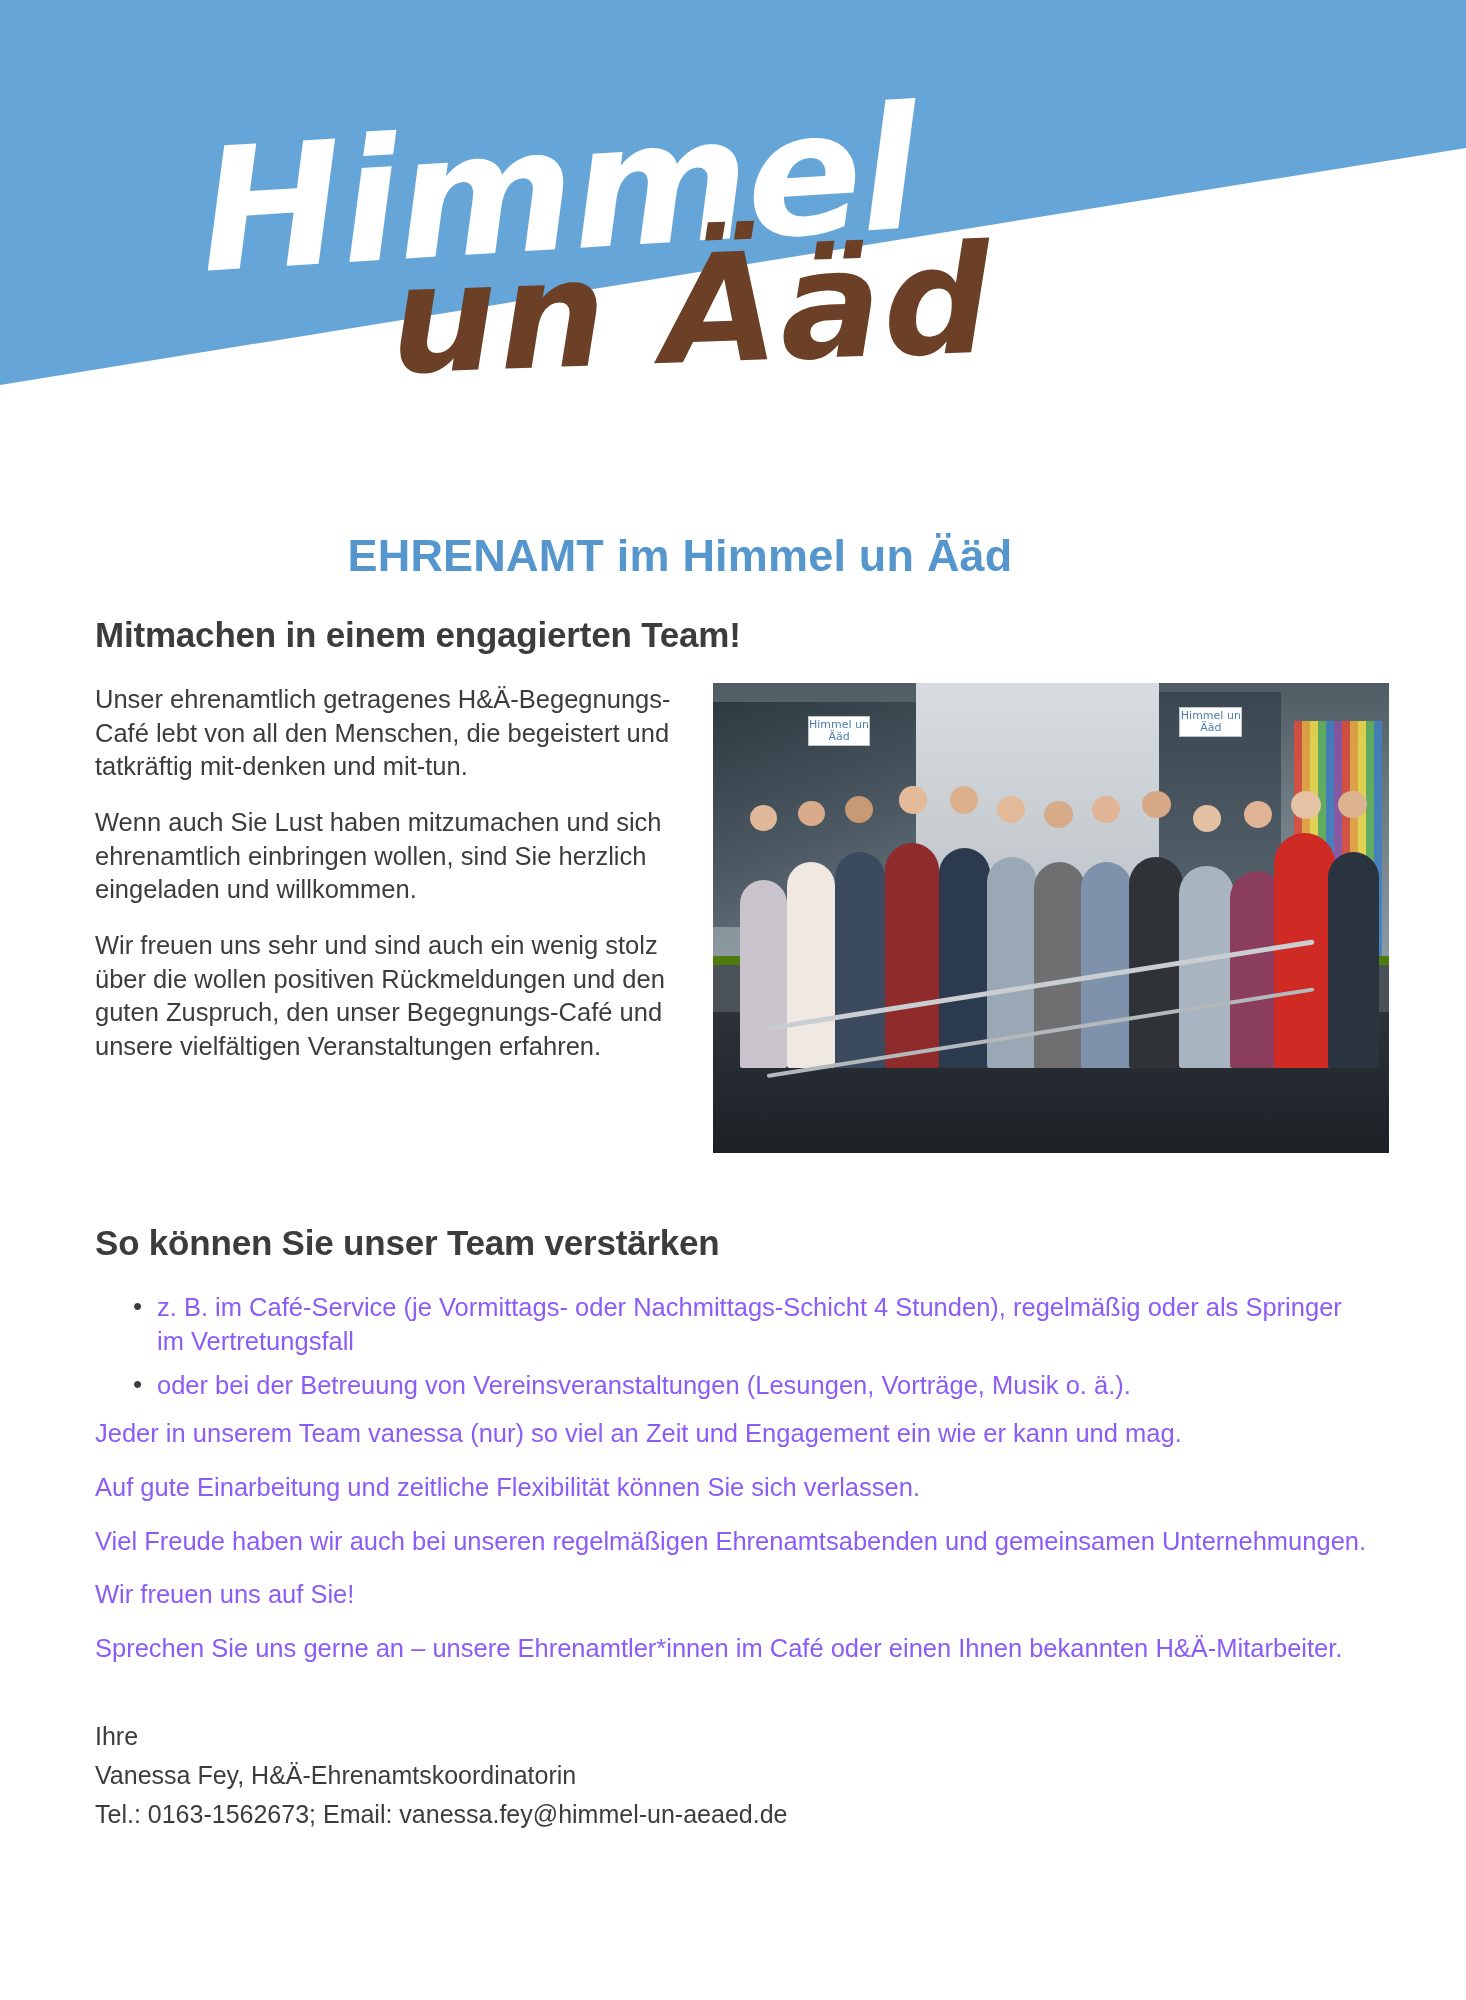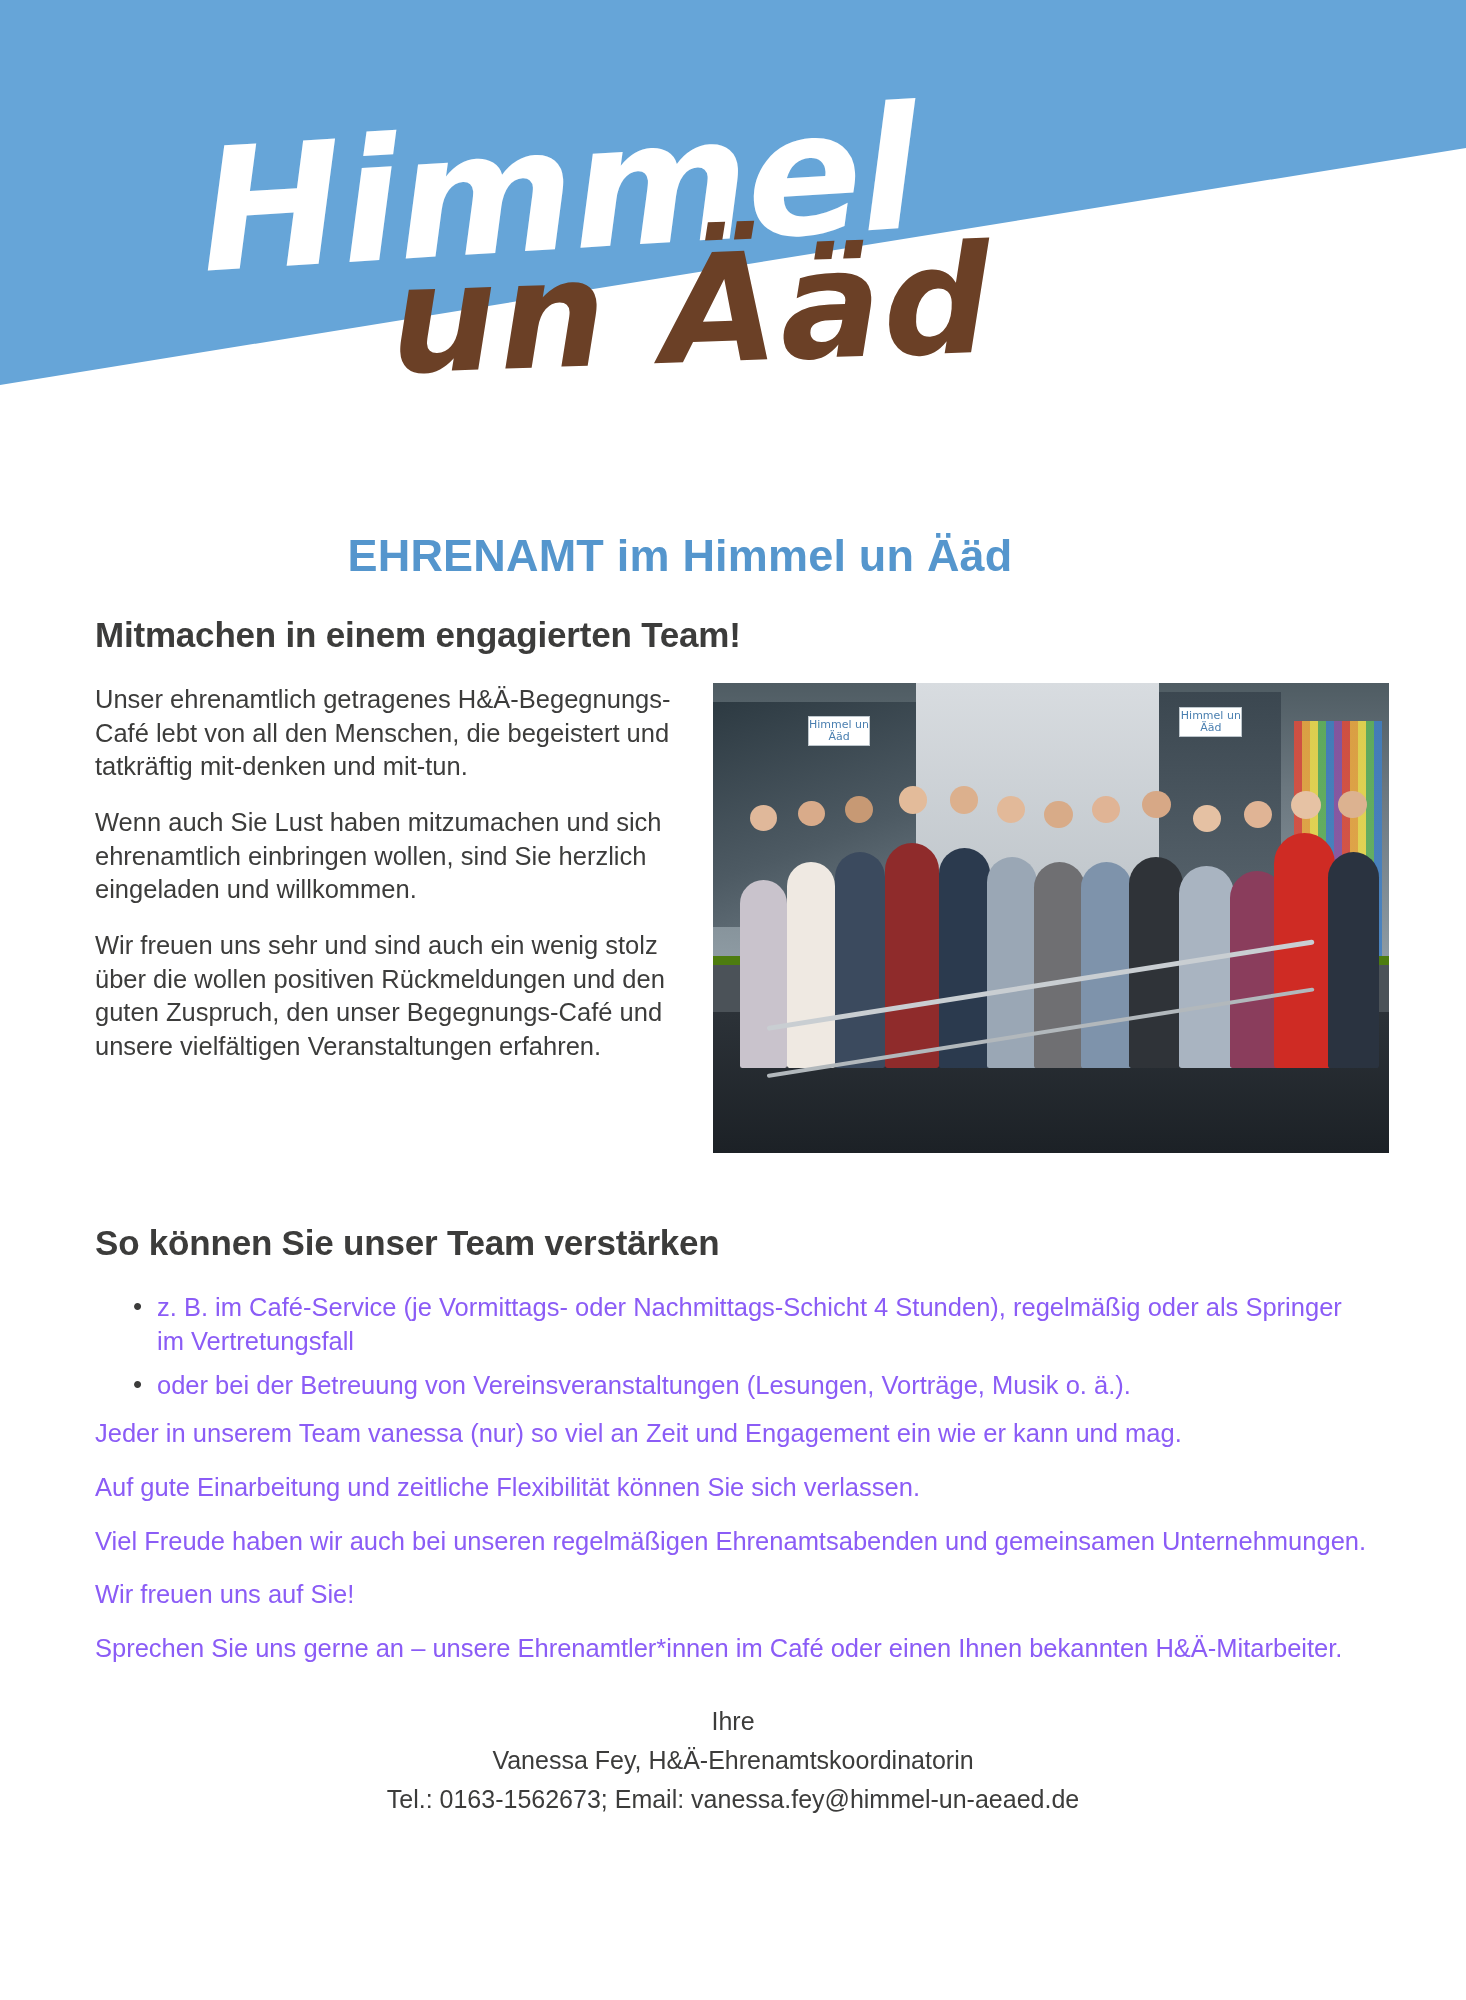--- a/index.html
+++ b/index.html
@@ -216,22 +216,21 @@
     color: #3c3c3b;
   }
   .body-block p {
     margin: 0 0 20px 0;
   }
 
   .closing {
     font-size: 25px;
     line-height: 1.55;
     color: #3c3c3b;
-    margin-top: 36px;
-    text-align: center;
+    margin-top: 51px;
   }
   .closing div { white-space: nowrap; }
 </style>
 </head>
 <body>
 
 <div class="banner">
   <div class="banner-shape"></div>
   <div class="logo-wrap">
     <div class="logo-himmel">Himmel</div>

